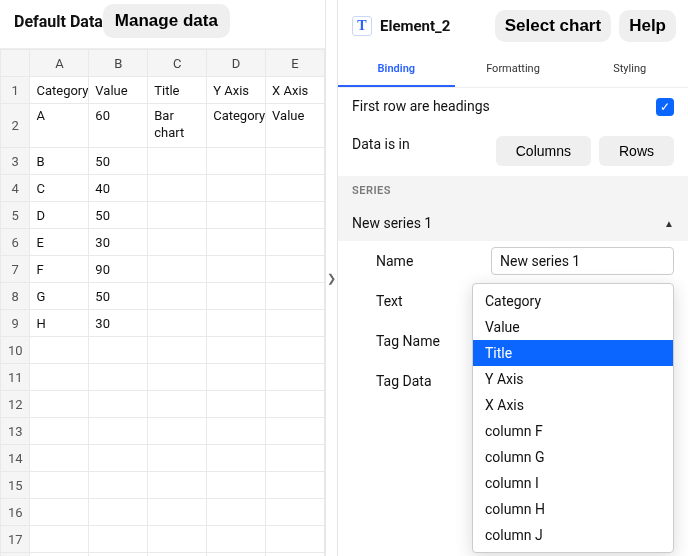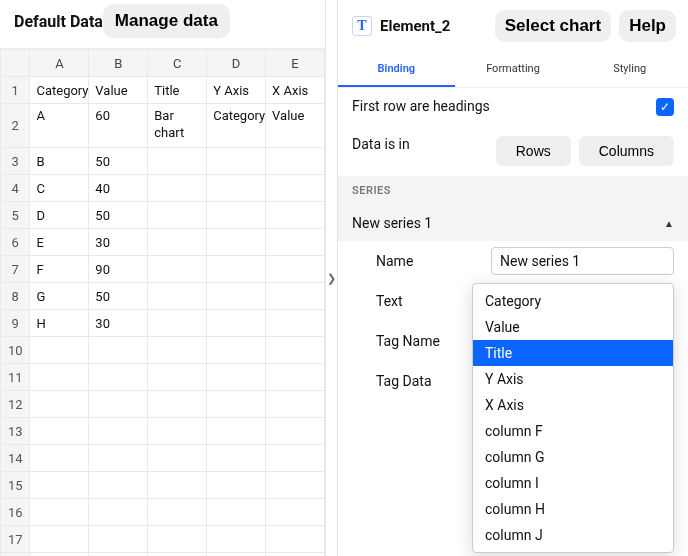--- a/index.html
+++ b/index.html
@@ -249,22 +249,22 @@
       <div class="tab">Styling</div>
     </div>
     <div class="panel">
       <div class="set-row">
         <span>First row are headings</span>
         <span class="checkbox">✓</span>
       </div>
       <div class="set-row">
         <span>Data is in</span>
         <div class="seg">
+          <button>Columns</button>
           <button>Rows</button>
-          <button>Columns</button>
         </div>
       </div>
       <div class="section-h">SERIES</div>
       <div class="series-h">
         <span>New series 1</span>
         <span class="tri">▲</span>
       </div>
 
       <div class="field-row">
         <span class="field-label">Name</span>

